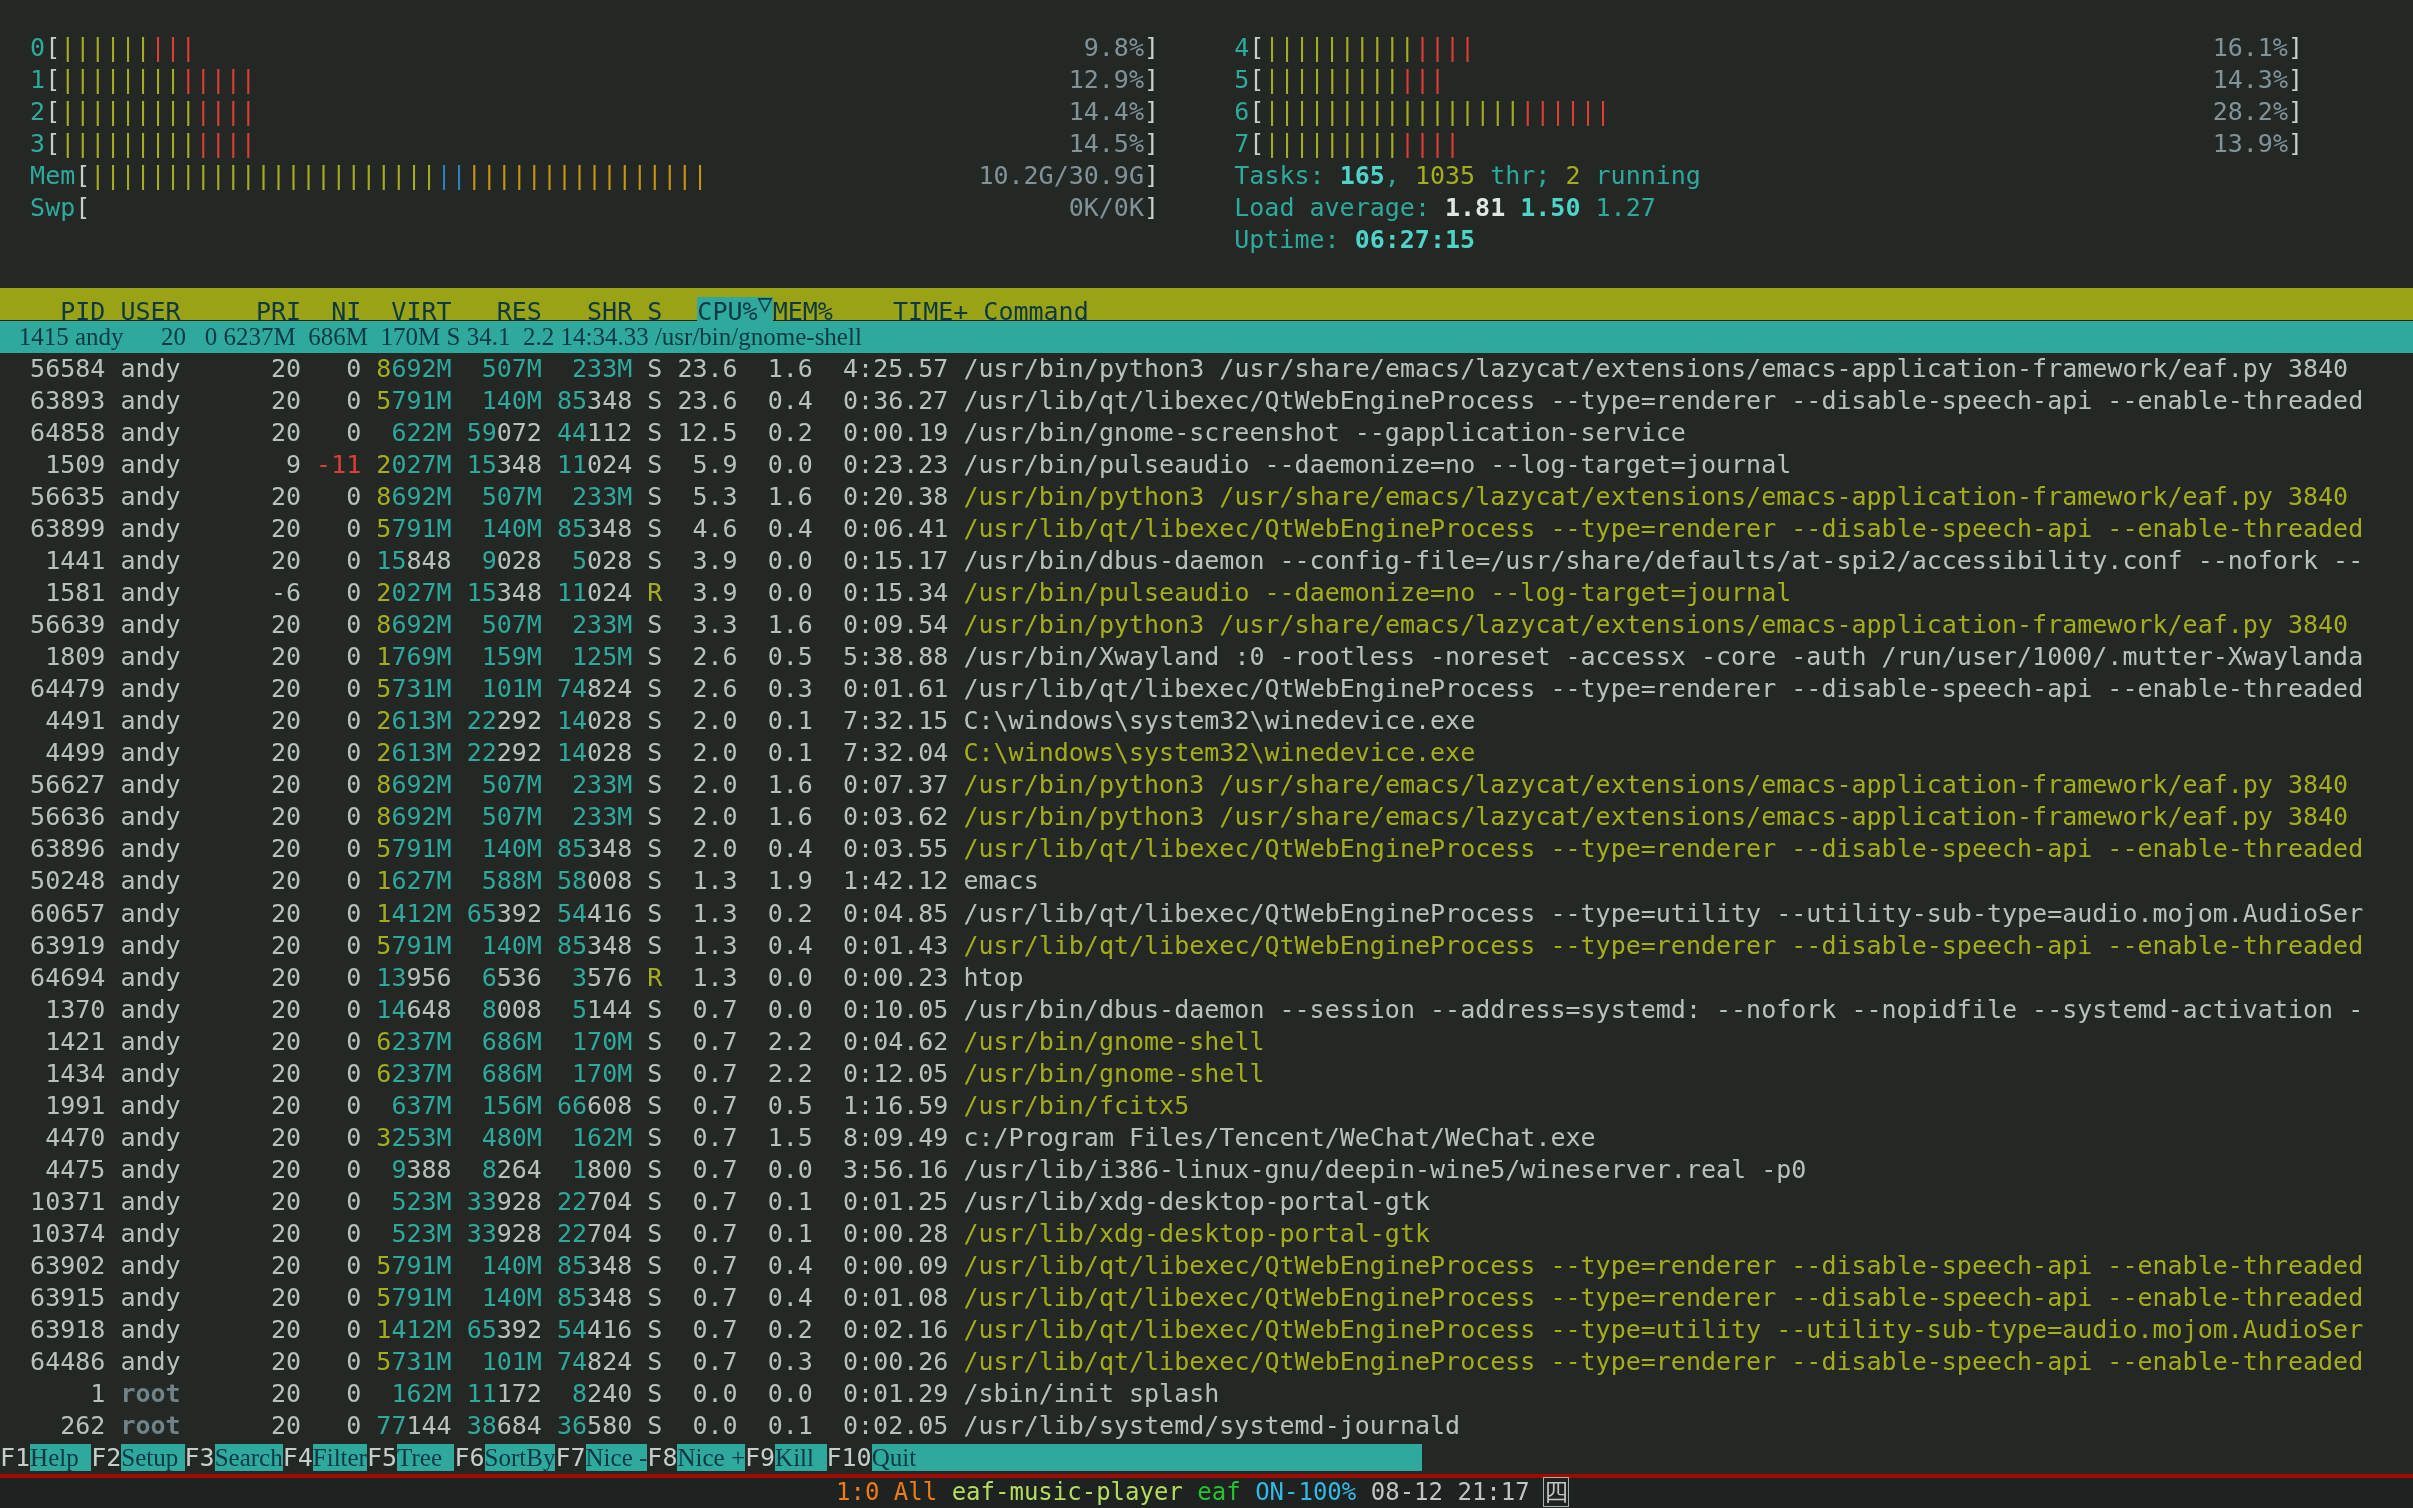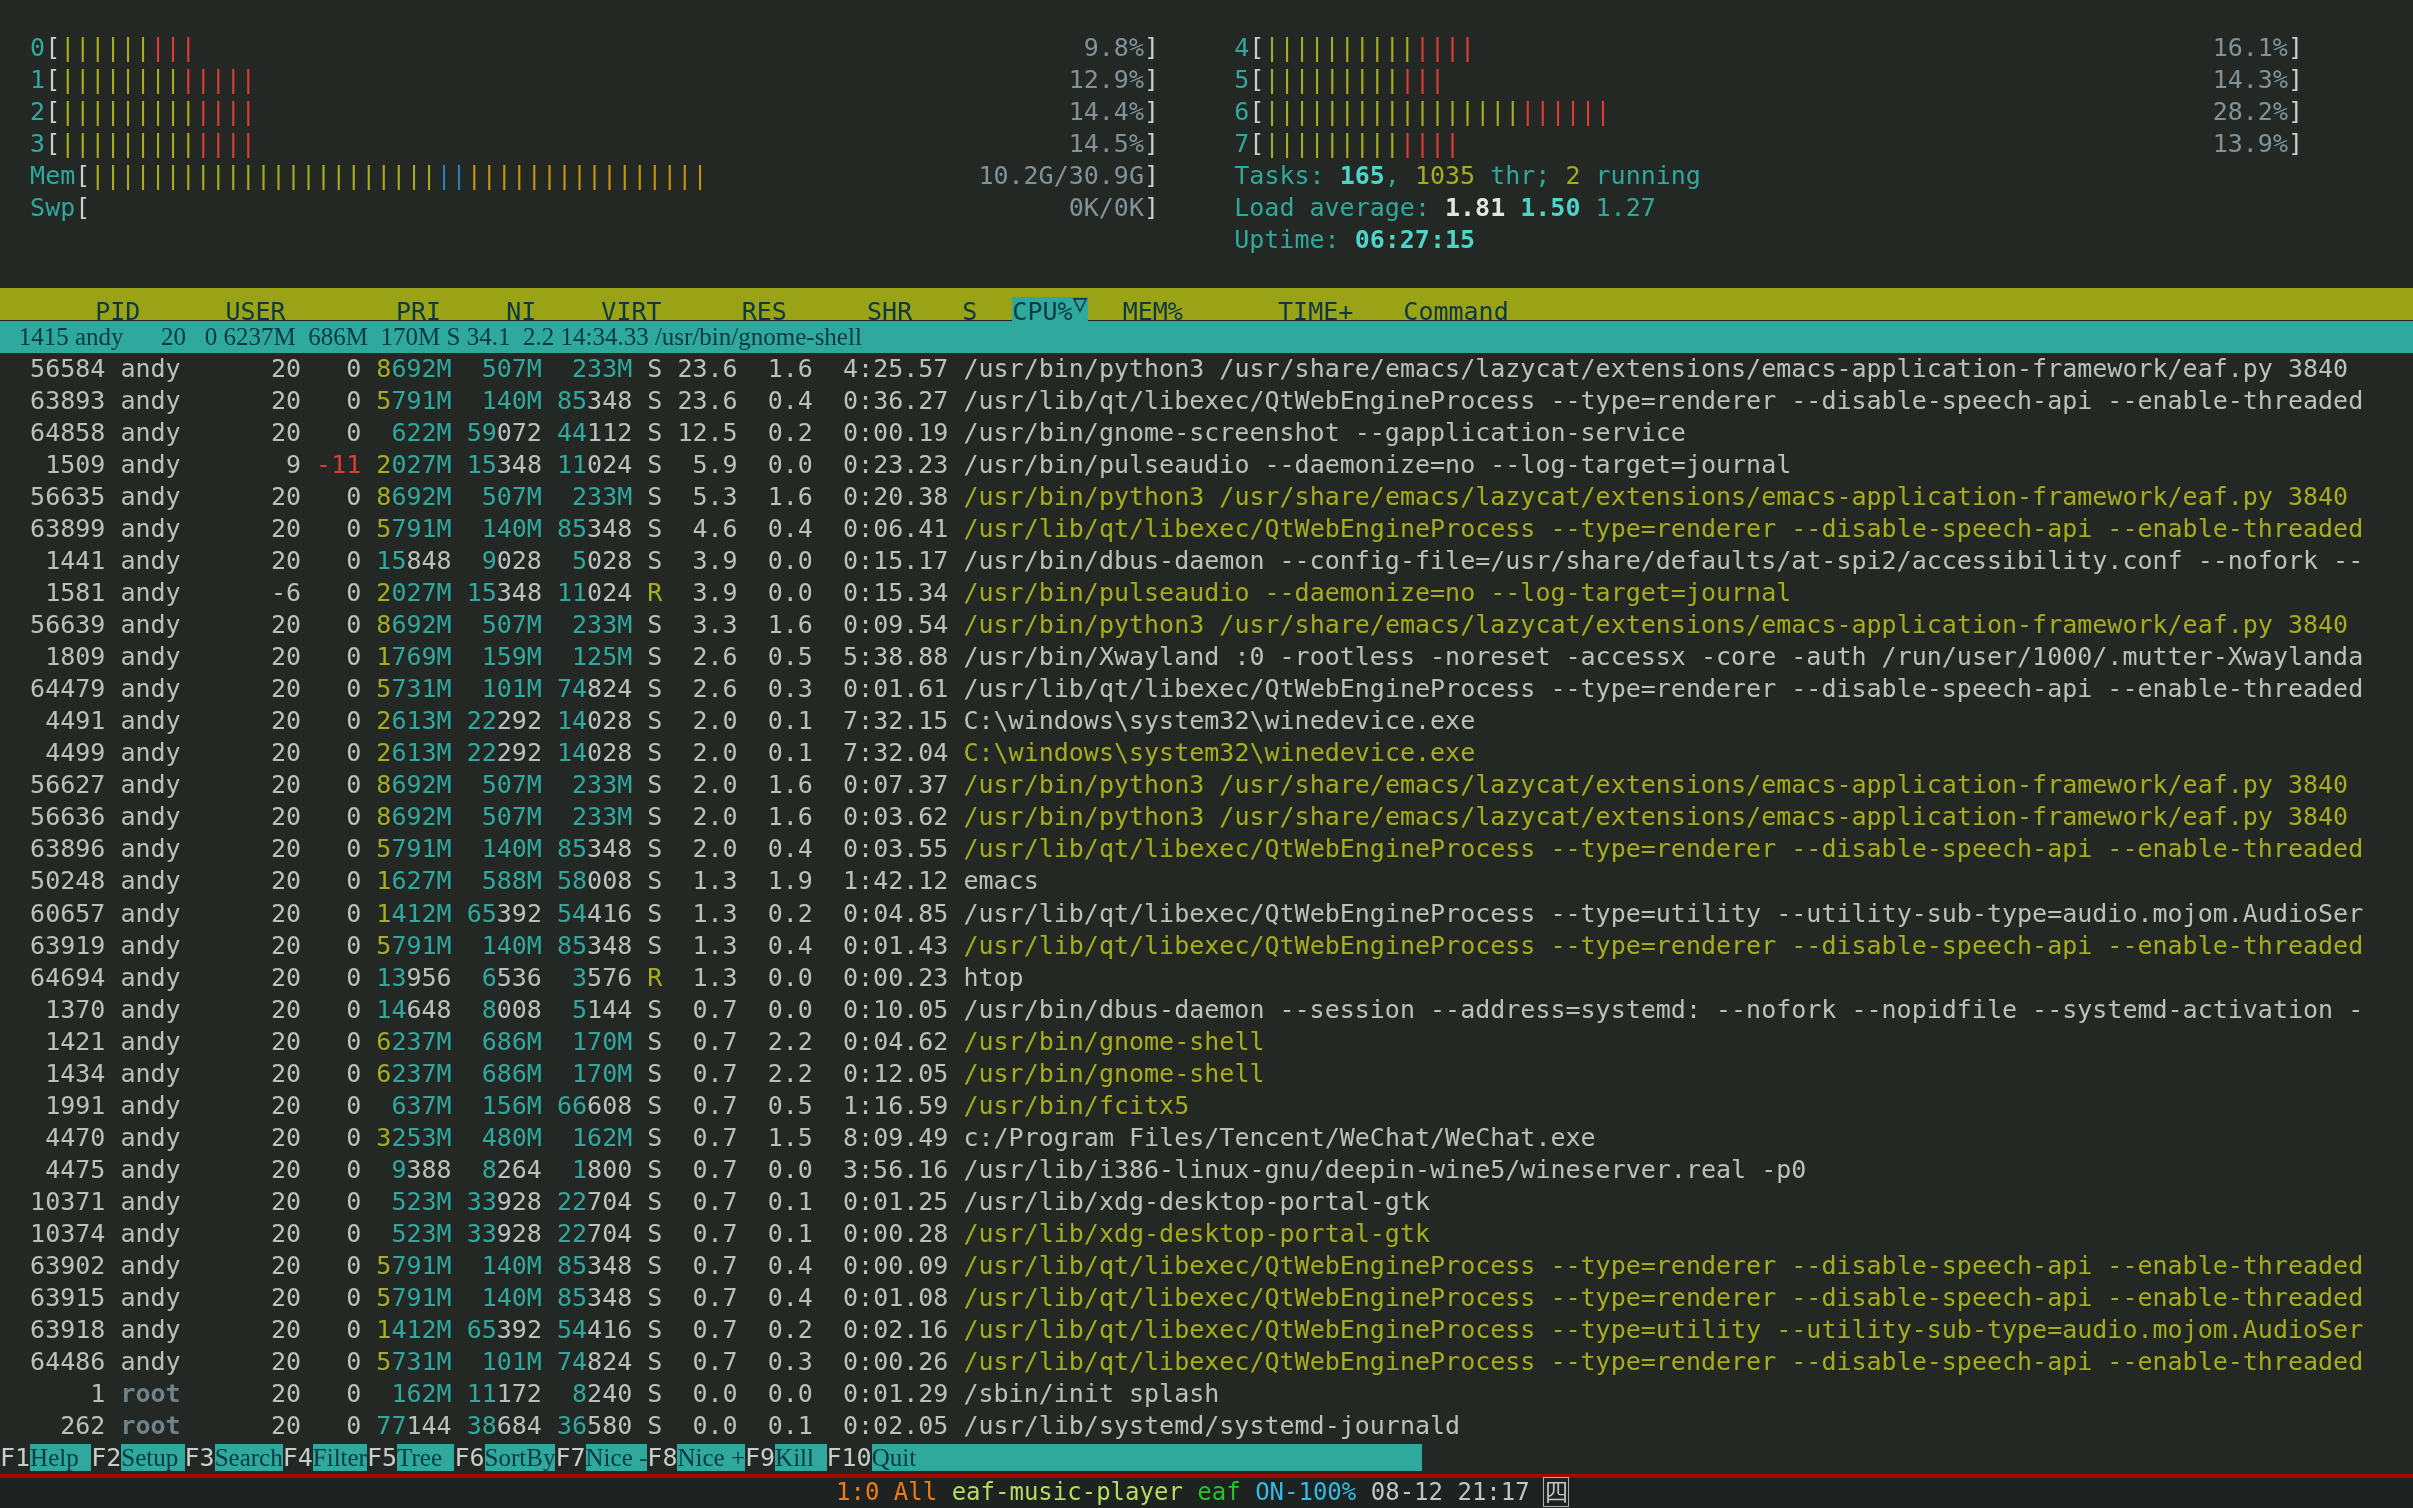--- a/index.html
+++ b/index.html
@@ -15,21 +15,21 @@
     position:relative;width:2413px;height:1508px;background:var(--bg);
     font-family:"DejaVu Sans Mono", monospace;font-size:25px;line-height:32px;
   }
   .row{position:absolute;left:0;width:100%;height:32px;white-space:pre;color:var(--fg);}
   .row.hdr{background:var(--oliveHdr);}
   .row.hdr span{color:var(--dark);}
   .row.sel{background:var(--teal);font-family:Liberation Serif, serif;}
   .row.sel span{color:var(--dark) !important;font-weight:400 !important;}
   .c-grey{color:var(--fg);} .c-teal{color:var(--teal);} .c-olive{color:var(--olive);}
   .c-red{color:var(--red);} .c-blue{color:var(--blue);} .c-orange{color:var(--orange);}
-  .c-mval{color:var(--mval);} .c-brk{color:var(--brk);} .c-dark{color:var(--dark);padding-left:35px;}
+  .c-mval{color:var(--mval);} .c-brk{color:var(--brk);} .c-dark{color:var(--dark);}
   .c-slate{color:var(--slate);font-weight:bold;}
   .c-cyanB{color:var(--cyanB);font-weight:700;} .c-oliveB{color:var(--olive);font-weight:400;}
   .c-whiteB{color:var(--white);font-weight:700;}
   .sortcell{background:var(--teal);color:var(--dark);margin-left:20px;}
   .arrow{display:inline-block;width:1ch;overflow:hidden;vertical-align:baseline;}
   .fkeykey{color:var(--brk);}
   .fkeylbl{background:var(--teal);color:var(--dark);font-family:Liberation Serif, serif;}
   .redline{position:absolute;left:0;top:1474px;width:100%;height:3.8px;background:var(--redline);}
   .statusbar{
     position:absolute;left:0;top:1478px;width:100%;height:30px;background:var(--statusbg);

